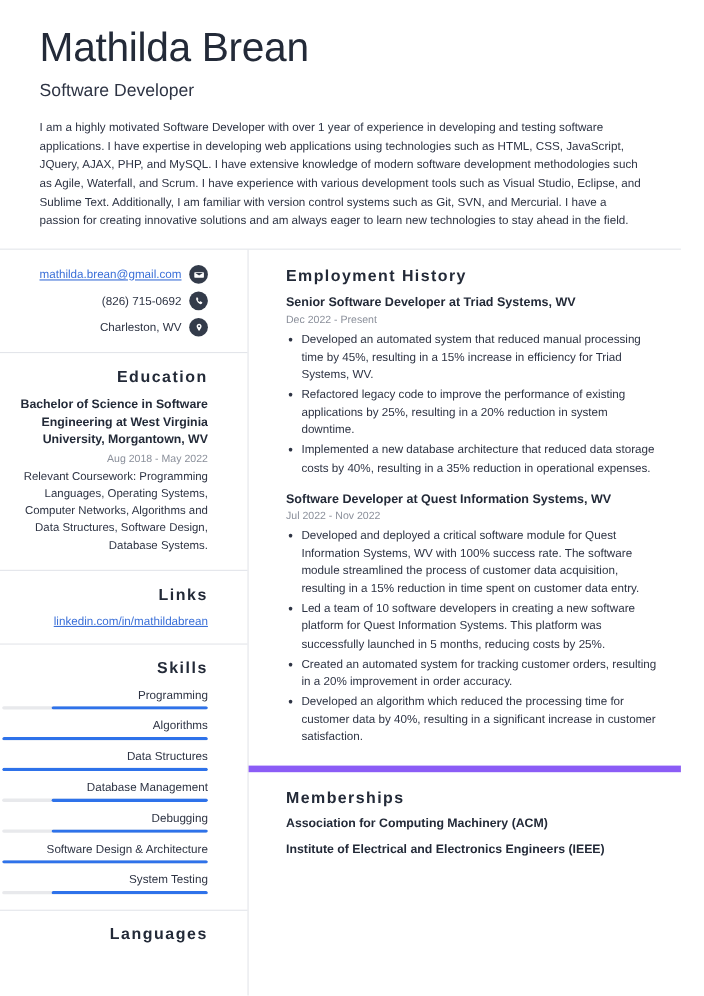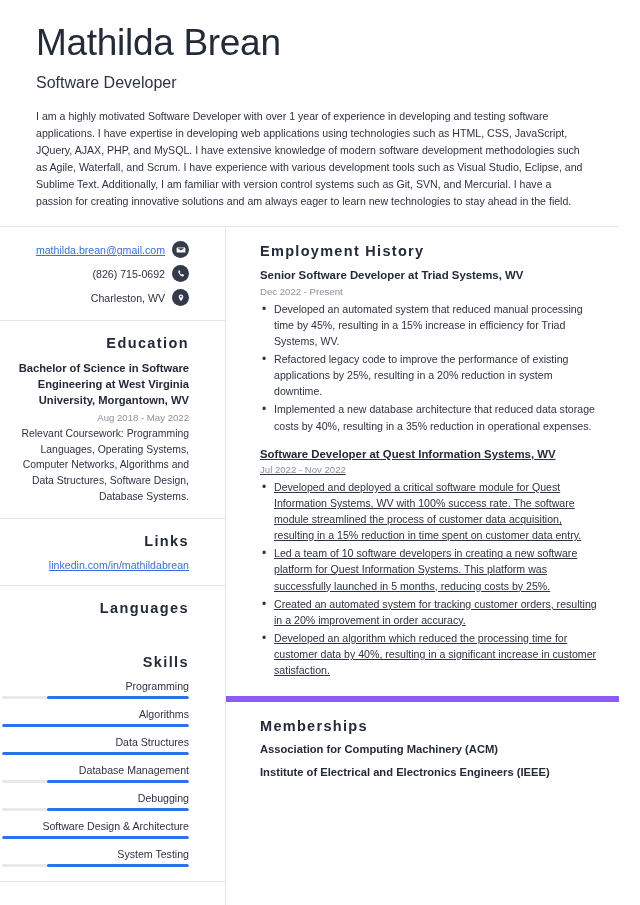--- a/index.html
+++ b/index.html
@@ -170,21 +170,21 @@
 
   .main-head {
     font-size: 14.5px;
     font-weight: 700;
     letter-spacing: 1.3px;
     color: #232a38;
     margin-bottom: 9px;
   }
 
   .job { margin-bottom: 13px; }
-  .job:last-child { margin-bottom: 0; text-decoration: underline; }
+  .job:last-child { margin-bottom: 0; }
   .job-role {
     font-size: 11.4px;
     font-weight: 700;
     color: #232a38;
     line-height: 1.35;
   }
   .job-date {
     font-size: 9.6px;
     color: #8a8f9a;
     margin-top: 2px;
@@ -281,24 +281,20 @@
         <div class="edu-degree">Bachelor of Science in Software Engineering at West Virginia University, Morgantown, WV</div>
         <div class="edu-date">Aug 2018 - May 2022</div>
         <div class="edu-desc">Relevant Coursework: Programming Languages, Operating Systems, Computer Networks, Algorithms and Data Structures, Software Design, Database Systems.</div>
       </div>
 
       <div class="side-block">
         <div class="side-head">Links</div>
         <div class="link-line">linkedin.com/in/mathildabrean</div>
       </div>
 
-      <div class="side-block no-border">
-        <div class="side-head">Languages</div>
-      </div>
-
       <div class="side-block">
         <div class="side-head">Skills</div>
         <div id="skills-list">
             <div class="skill">
               <div class="skill-label">Programming</div>
               <div class="skill-track">
                 <div class="skill-fill" style="width: 76%;"></div>
               </div>
             </div>
             <div class="skill">
@@ -331,20 +327,24 @@
                 <div class="skill-fill" style="width: 100%;"></div>
               </div>
             </div>
             <div class="skill">
               <div class="skill-label">System Testing</div>
               <div class="skill-track">
                 <div class="skill-fill" style="width: 76%;"></div>
               </div>
             </div>
           </div>
+      </div>
+
+      <div class="side-block no-border">
+        <div class="side-head">Languages</div>
       </div>
 
     </div>
 
     <div class="main">
 
       <div class="main-block">
         <div class="main-head">Employment History</div>
         <div id="jobs-list">
             <div class="job">

